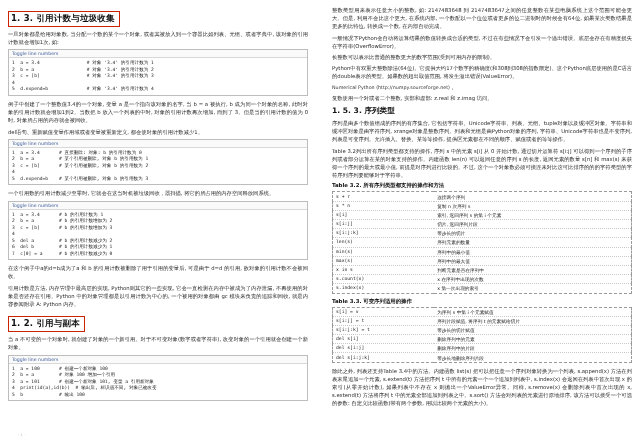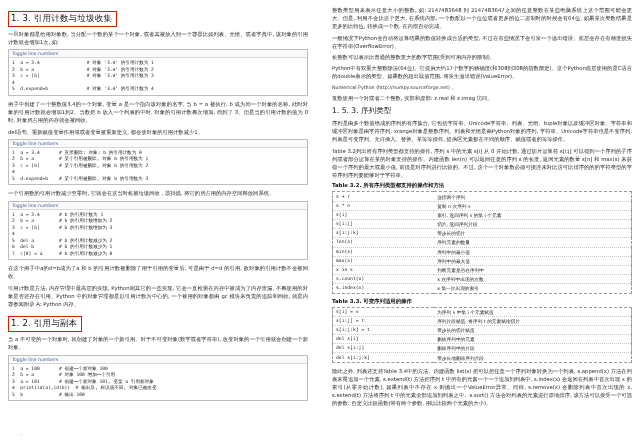--- a/index.html
+++ b/index.html
@@ -1,23 +1,23 @@
 <!DOCTYPE html>
 <html><head>
 <meta charset="utf-8">
 <style>
   html,body{margin:0;padding:0;background:#ffffff;}
   body{width:640px;height:445px;font-family:"DejaVu Sans","Liberation Sans",sans-serif;color:#1a1a1a;}
   #page{position:relative;width:640px;height:445px;overflow:hidden;background:#fff;}
   .col{position:absolute;top:6px;width:300px;height:433px;overflow:hidden;}
   .col-left{left:8px;}
   .col-right{left:332px;}
-  .h2{font-size:8.5px;font-weight:normal;color:#111;margin:0 0 3px 0;letter-spacing:0.2px;}
+  .h2{font-size:8.5px;font-weight:bold;color:#111;margin:0 0 3px 0;letter-spacing:0.2px;}
   .h2.boxed{display:inline-block;border:1px solid #cc2200;padding:1px 4px 1px 2px;}
-  .h3{font-size:7.6px;font-weight:normal;color:#111;margin:4px 0 3px 0;}
+  .h3{font-size:7.6px;font-weight:bold;color:#111;margin:4px 0 3px 0;}
   p{font-size:5.3px;line-height:1.55;margin:0 0 3px 0;text-align:justify;color:#2a2a2a;}
   .codewrap{border:1px solid #bdbdbd;margin:0 0 4px 0;background:#fff;}
   .toggle{font-size:4.6px;color:#3b5a99;padding:1px 3px;border-bottom:1px solid #d8d8d8;background:#fafafa;}
   .code{font-family:"DejaVu Sans Mono","Liberation Mono",monospace;font-size:4.6px;line-height:1.42;padding:2px 3px;white-space:pre;color:#222;overflow:hidden;}
   .tbl{margin:0 0 4px 0;}
   .tbl-cap{font-size:5.4px;font-weight:bold;margin:0 0 2px 0;color:#111;}
   table{border-collapse:collapse;width:100%;font-size:4.7px;}
   table.dashed{border:1px dashed #9a9a9a;}
   table.dashed td{border-bottom:1px dotted #c9c9c9;padding:1.1px 3px;vertical-align:top;color:#222;}
   table.dashed td.k{width:34%;font-family:"DejaVu Sans Mono","Liberation Mono",monospace;}

